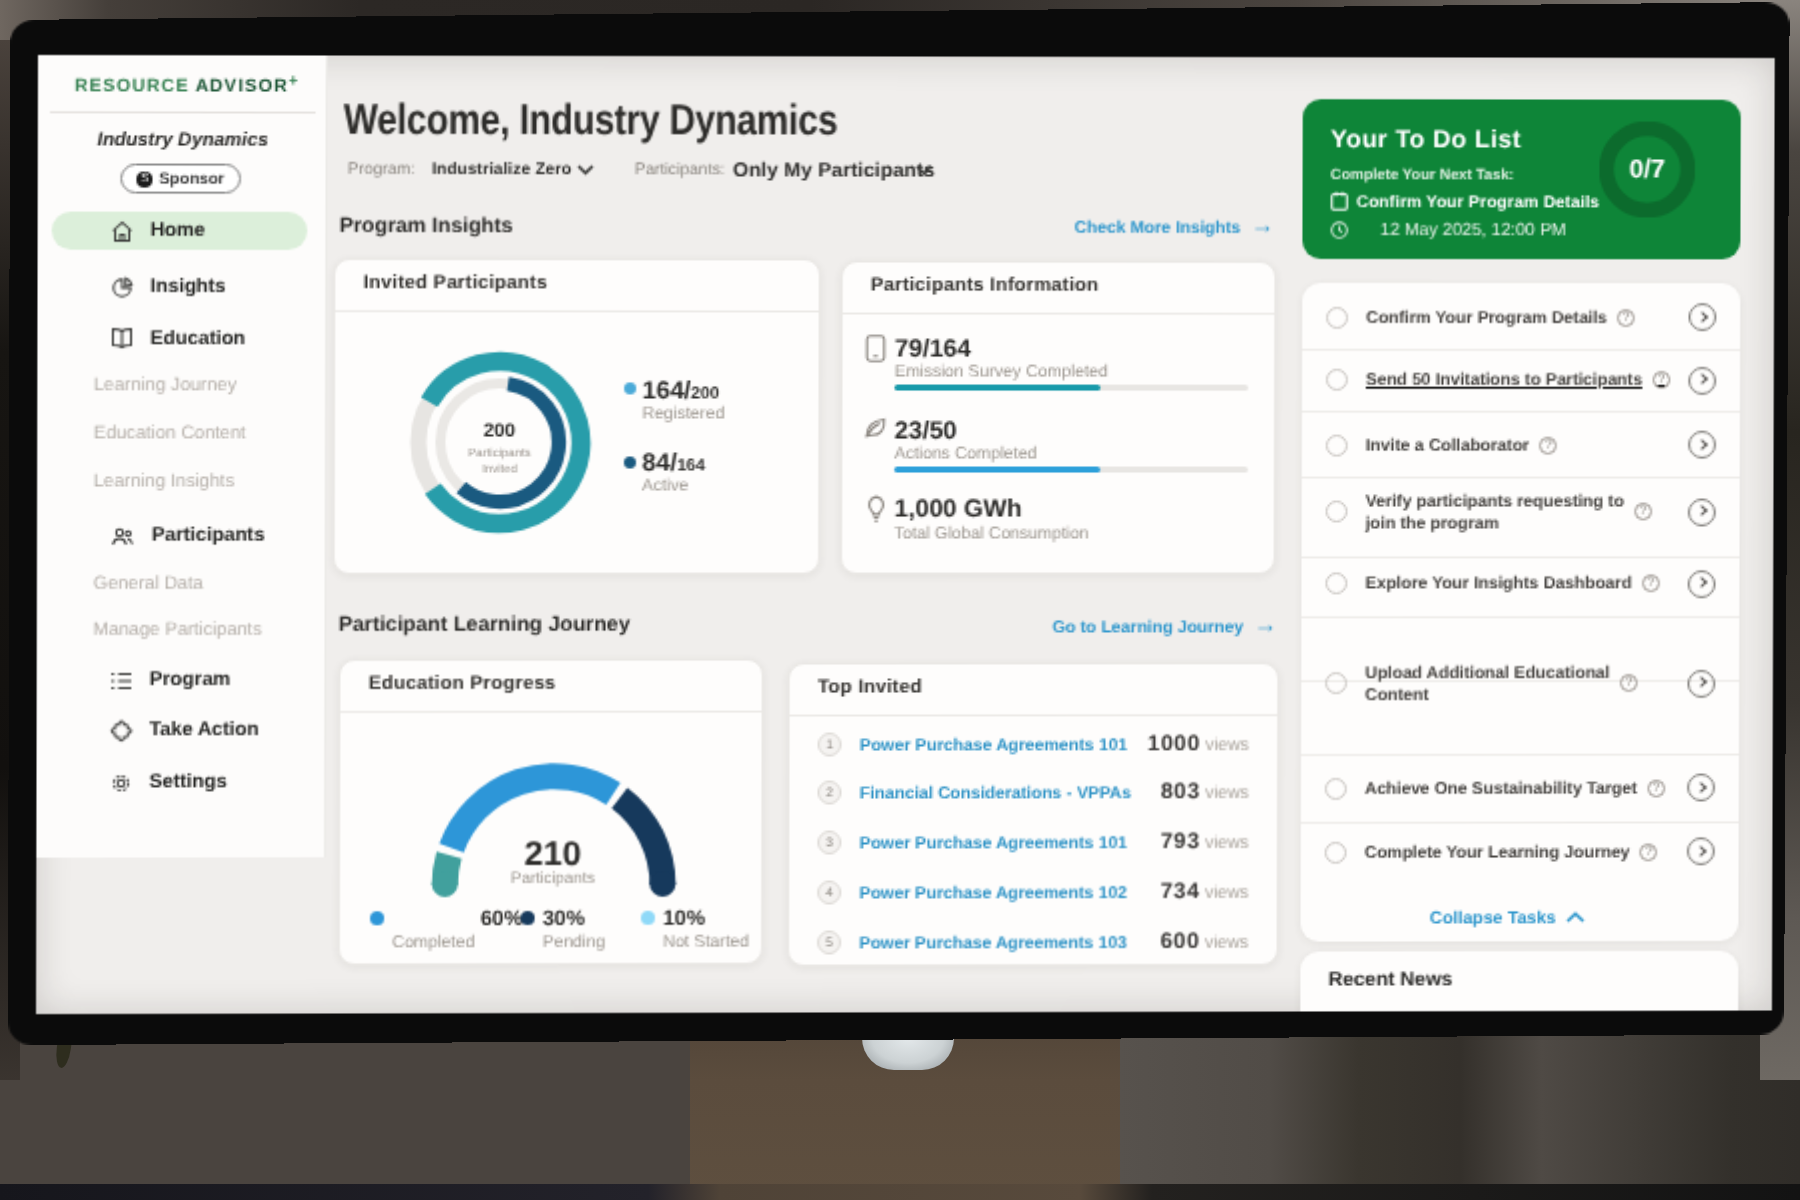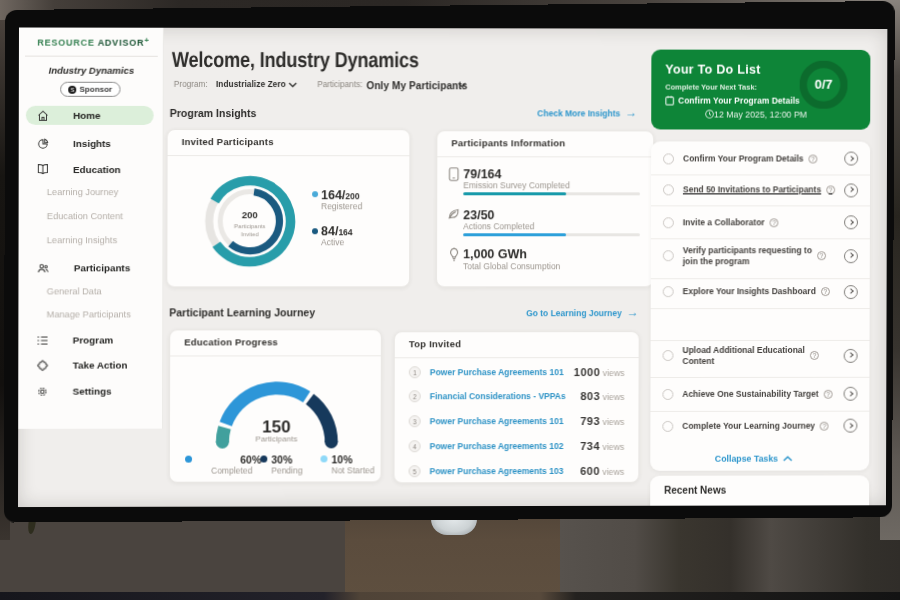--- a/index.html
+++ b/index.html
@@ -27,21 +27,21 @@
   #screen { left:0; top:0; width:868px; height:478px; background:#f0eeec; overflow:hidden;
     transform-origin:0 0;
     transform:matrix3d(1.007516,0.001974,0,0.000008,-0.002070,1.003763,0,0.000001,0,0,1,0,19,27.5,0,1);
     box-shadow:inset 0 0 18px rgba(40,35,30,.18); filter:blur(0.3px); }
   
   .card { position:absolute; background:#fefdfc; border:1px solid #eae8e5; border-radius:8px; box-shadow:0 1px 4px rgba(60,50,40,.07); }
   .chead { position:absolute; left:14px; top:6px; font-size:9.5px; font-weight:bold; color:#33312e; letter-spacing:.2px; }
   .cdiv  { position:absolute; left:0; right:0; top:25px; height:1px; background:#eceae7; }
   .grey { color:#9c968f; }
   .link { color:#2d96cc; font-weight:bold; }
-  .mi { left:18px; height:13px; display:flex; align-items:center; gap:24px; font-size:9.8px; color:#252523; white-space:nowrap; }
+  .mi { left:36px; height:13px; display:flex; align-items:center; gap:8px; font-size:9.8px; color:#252523; white-space:nowrap; }
   .mi svg { flex:0 0 auto; }
   .sub { left:28px; font-size:9.2px; color:#b5afa9; white-space:nowrap; }
   .lrow { position:absolute; left:14px; right:14px; height:14px; display:flex; align-items:center; }
   .lnum { width:12px; height:12px; border-radius:50%; background:#f5f3f1; border:1px solid #dedbd7;
           font-size:6.5px; color:#8c8781; display:flex; align-items:center; justify-content:center; }
   .lname { margin-left:9px; font-size:8.5px; font-weight:bold; color:#2e93c6; }
   .lviews { margin-left:auto; font-size:8.8px; color:#aaa49d; }
   .lviews b { font-size:11px; color:#3a3836; letter-spacing:.5px; }
   .trow { position:absolute; left:12px; right:12px; display:flex; align-items:center; }
   .tcheck { width:11px; height:11px; border-radius:50%; border:1.4px solid #cbc7c3; flex:0 0 auto; }
@@ -163,21 +163,21 @@
         <text x="47" y="62" text-anchor="middle" font-size="6" fill="#9c968f">Invited</text>
       </svg>
       <span class="abs" style="left:143.5px;top:61px;width:6.5px;height:6.5px;border-radius:50%;background:#4aaad8;"></span>
       <div class="abs" style="left:153px;top:58px;font-weight:bold;color:#2e2d2b;font-size:12.5px;">164/<span style="font-size:8.5px;">200</span></div>
       <div class="abs grey" style="left:153px;top:71px;font-size:8.5px;">Registered</div>
       <span class="abs" style="left:143.5px;top:98px;width:6.5px;height:6.5px;border-radius:50%;background:#1a5a80;"></span>
       <div class="abs" style="left:153px;top:94.5px;font-weight:bold;color:#2e2d2b;font-size:12.5px;">84/<span style="font-size:8.5px;">164</span></div>
       <div class="abs grey" style="left:153px;top:107px;font-size:8.5px;">Active</div>
     </div>
 
-    <div class="card" style="left:416px;top:101.5px;width:218px;height:157px;text-align:right;">
+    <div class="card" style="left:400px;top:101.5px;width:218px;height:157px;text-align:right;">
       <div class="chead">Participants Information</div>
       <div class="cdiv"></div>
       <svg class="abs" style="left:11px;top:36px;" width="11" height="14" viewBox="0 0 20 26" fill="none" stroke="#8c8781" stroke-width="2">
         <rect x="2" y="1.5" width="16" height="23" rx="3"></rect>
         <path d="M8 20h4"></path>
       </svg>
       <div class="abs" style="left:26px;top:36px;font-size:12.5px;font-weight:bold;color:#2e2d2b;">79/164</div>
       <div class="abs grey" style="left:26px;top:49.5px;font-size:8.5px;">Emission Survey Completed</div>
       <div class="abs" style="left:26px;top:61px;width:177px;height:3.5px;border-radius:2px;background:#e8e6e3;"></div>
       <div class="abs" style="left:26px;top:61px;width:103px;height:3.5px;border-radius:2px;background:#189aaa;"></div>
@@ -205,25 +205,25 @@
     <div class="card" style="left:150px;top:301px;width:212px;height:153px;">
       <div class="chead">Education Progress</div>
       <div class="cdiv"></div>
       <svg class="abs" style="left:44px;top:50px;" width="125" height="70" viewBox="0 0 125 70">
         <path d="M 8.2 62 A 54.3 54.3 0 0 1 10.3 47" fill="none" stroke="#41a09d" stroke-width="13"></path>
         <path d="M 11.5 43.4 A 54.3 54.3 0 0 1 92.1 16.5" fill="none" stroke="#2d96d8" stroke-width="13"></path>
         <path d="M 95.2 18.6 A 54.3 54.3 0 0 1 116.8 62" fill="none" stroke="#16395c" stroke-width="13"></path>
         <circle cx="8.2" cy="61.5" r="6.5" fill="#41a09d"></circle>
         <circle cx="116.8" cy="61.5" r="6.5" fill="#16395c"></circle>
       </svg>
-      <div class="abs" style="left:0;top:87px;width:212px;text-align:center;font-size:17px;font-weight:bold;color:#2e2d2b;">150</div>
+      <div class="abs" style="left:0;top:87px;width:212px;text-align:center;font-size:17px;font-weight:bold;color:#2e2d2b;">210</div>
       <div class="abs grey" style="left:0;top:104px;width:212px;text-align:center;font-size:8px;">Participants</div>
       <span class="abs" style="left:15px;top:125px;width:7px;height:7px;border-radius:50%;background:#2d96d8;"></span>
       <div class="abs" style="left:26px;top:123px;font-size:10.5px;font-weight:bold;color:#2e2d2b;margin-left:44px;">60%</div>
-      <div class="abs grey" style="left:26px;top:134.5px;font-size:8.5px;margin-left:15px;">Completed</div>
+      <div class="abs grey" style="left:26px;top:134.5px;font-size:8.5px;">Completed</div>
       <span class="abs" style="left:90px;top:125px;width:7px;height:7px;border-radius:50%;background:#16395c;"></span>
       <div class="abs" style="left:101px;top:123px;font-size:10.5px;font-weight:bold;color:#2e2d2b;">30%</div>
       <div class="abs grey" style="left:101px;top:134.5px;font-size:8.5px;">Pending</div>
       <span class="abs" style="left:150px;top:125px;width:7px;height:7px;border-radius:50%;background:#8fd9f8;"></span>
       <div class="abs" style="left:161px;top:123px;font-size:10.5px;font-weight:bold;color:#2e2d2b;text-align:right;">10%</div>
       <div class="abs grey" style="left:161px;top:134.5px;font-size:8.5px;">Not Started</div>
     </div>
 
     <div class="card" style="left:374px;top:303px;width:246px;height:152px;">
       <div class="chead">Top Invited</div>
@@ -258,21 +258,21 @@
     <div class="abs" style="left:631px;top:21px;width:220px;height:80px;background:#0e8538;border-radius:9px;color:#fff;">
       <div class="abs" style="left:14px;top:13px;font-size:12.5px;font-weight:bold;letter-spacing:.3px;">Your To Do List</div>
       <div class="abs" style="left:14px;top:33px;font-size:7.5px;font-weight:bold;color:#dff0e2;">Complete Your Next Task:</div>
       <div class="abs" style="left:14px;top:46px;display:flex;align-items:center;gap:4px;">
         <svg width="9" height="10" viewBox="0 0 18 20" fill="none" stroke="#fff" stroke-width="2">
           <rect x="1.5" y="3" width="15" height="15.5" rx="2"></rect>
           <path d="M6 3h6M6 1v4M12 1v4"></path>
         </svg>
         <span style="font-size:8.4px;font-weight:bold;letter-spacing:.1px;">Confirm Your Program Details</span>
       </div>
-      <div class="abs" style="left:14px;top:60px;display:flex;gap:0;margin-left:40px;">
+      <div class="abs" style="left:14px;top:60px;display:flex;align-items:center;gap:16px;">
         <svg width="9" height="9" viewBox="0 0 20 20" fill="none" stroke="#e8f2ea" stroke-width="2">
           <circle cx="10" cy="10" r="8.5"></circle>
           <path d="M10 5.5V10l3 2.5"></path>
         </svg>
         <span style="font-size:8.8px;color:#e8f2ea;">12 May 2025, 12:00 PM</span>
       </div>
       <svg class="abs" style="left:148.5px;top:11px;" width="48" height="48" viewBox="0 0 48 48">
         <circle cx="24" cy="24" r="20.5" fill="none" stroke="#0c6b2d" stroke-width="7.5"></circle>
         <text x="24" y="28.5" text-anchor="middle" font-size="13" font-weight="bold" fill="#fff">0/7</text>
       </svg>
@@ -307,21 +307,21 @@
       </div>
       <div class="tsep" style="top:136.5px;"></div>
       <div class="trow" style="top:139.5px;height:22px;">
         <span class="tcheck"></span>
         <span class="ttext">Explore Your Insights Dashboard</span>
         <span class="tq">?</span>
         <span class="tgo"></span>
       </div>
       <div class="tsep" style="top:167px;"></div>
       <div class="tsep" style="top:199px;"></div>
-      <div class="trow" style="top:201px;height:27px;">
+      <div class="trow" style="top:187px;height:27px;">
         <span class="tcheck"></span>
         <span class="ttext">Upload Additional Educational<br>Content</span>
         <span class="tq">?</span>
         <span class="tgo"></span>
       </div>
       <div class="tsep" style="top:236px;"></div>
       <div class="trow" style="top:242px;height:22px;">
         <span class="tcheck"></span>
         <span class="ttext">Achieve One Sustainability Target</span>
         <span class="tq">?</span>

